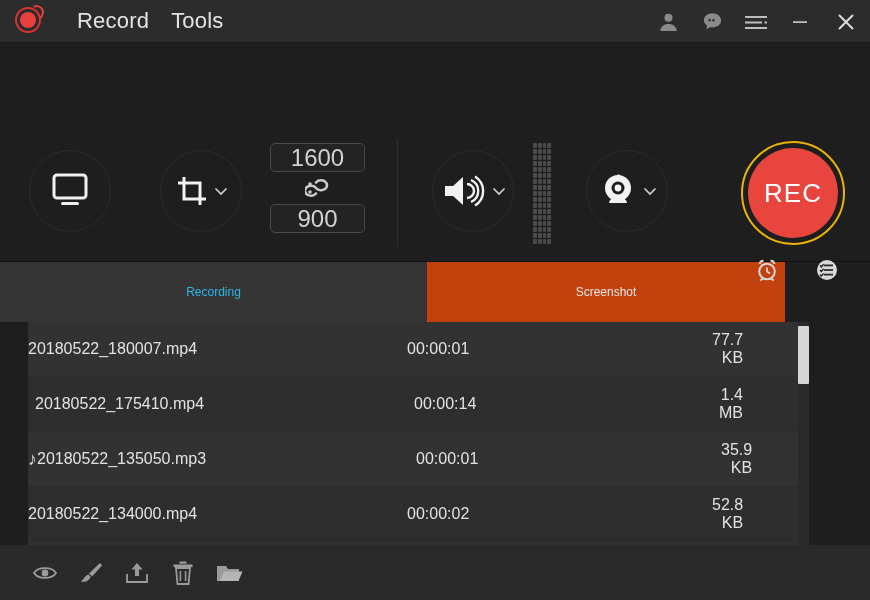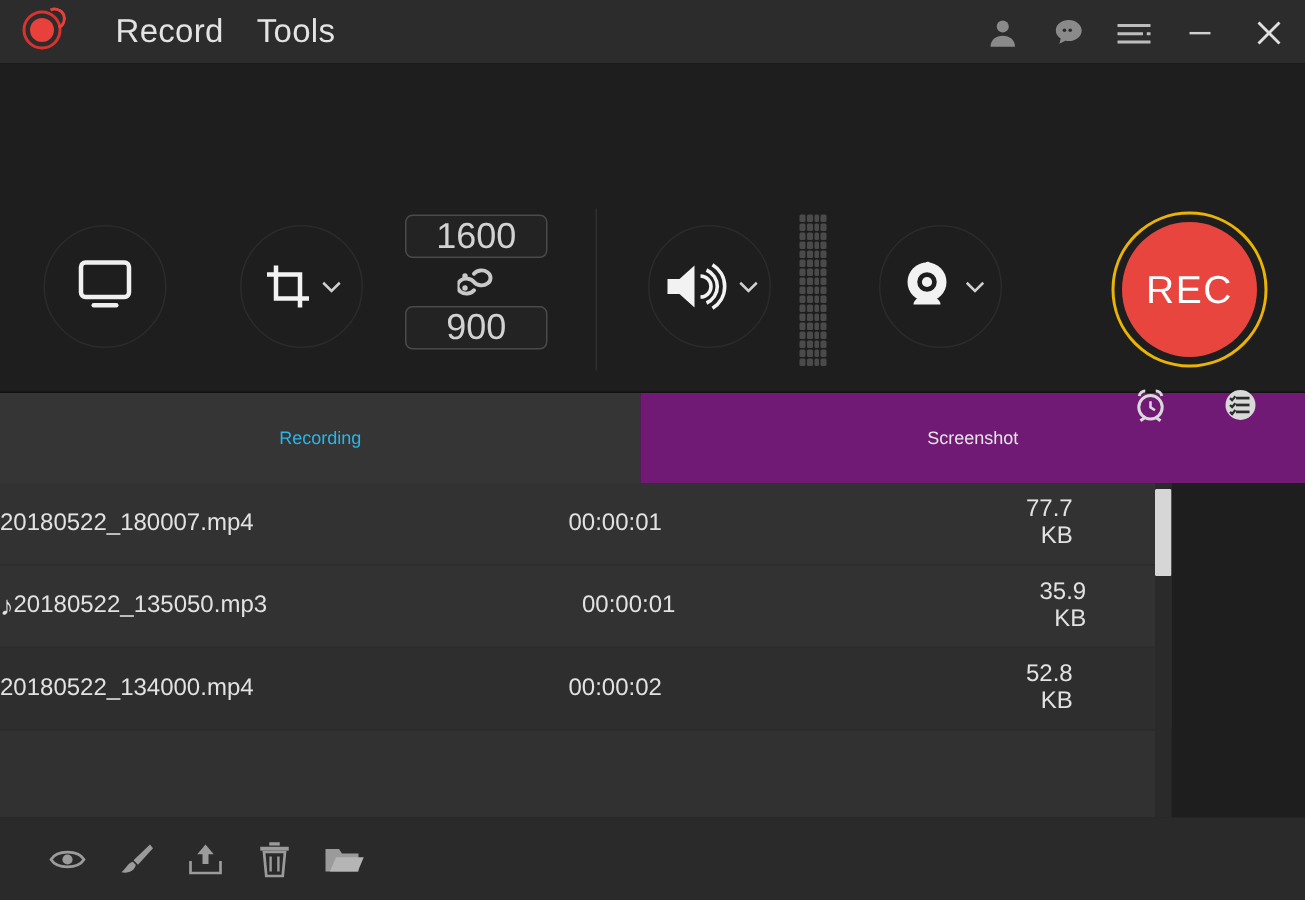--- a/index.html
+++ b/index.html
@@ -93,24 +93,24 @@
   .small-icons { position: absolute; left: 752px; top: 212px; width: 90px; display: flex; justify-content: space-between; }
   .sm-ico { width: 30px; height: 30px; display:flex; align-items:center; justify-content:center; cursor: default; }
 
   
   .tabs { display: flex; height: 60px; width: 100%; }
   .tab {
     display: flex; align-items: center; justify-content: center;
     font-size: 12px; cursor: default;
   }
   .tab.active { width: 427px; background: #353535; color: #29b6e8; }
-  .tab.inactive { width: 443px; background: #701a75; color: #e6e6e6; }
+  .tab.inactive { width: 358px; background: #c2410c; color: #e6e6e6; }
 
   
-  .list { width: 781px; height: 223px; position: relative; overflow: hidden; background: #313131; }
+  .list { width: 781px; height: 223px; position: relative; overflow: hidden; background: #313131; margin-left: 28px; }
   .row {
     height: 55px; display: flex; align-items: center;
     color: #e2e2e2; font-size: 16px;
     border-bottom: 1px solid #2c2c2c;
     cursor: default;
   }
   .row.even { background: #323232; }
   .row.odd  { background: #2e2e2e; }
   .cell-icon { width: 52px; display: flex; align-items: center; justify-content: center; color: #e0e0e0; font-size: 18px; }
   .cell-name { flex: none; width: 379px; }
@@ -340,20 +340,26 @@
     <div class="tab inactive">Screenshot</div>
   </div>
 
   <div class="list" id="filelist">
     <div class="row even">
         <div class="cell-icon"></div>
         <div class="cell-name">20180522_180007.mp4</div>
         <div class="cell-dur">00:00:01</div>
         <div class="cell-size">77.7 KB</div>
       </div>
+      <div class="row odd">
+        <div class="cell-icon"></div>
+        <div class="cell-name">20180522_175410.mp4</div>
+        <div class="cell-dur">00:00:14</div>
+        <div class="cell-size">1.4 MB</div>
+      </div>
       <div class="row even">
         <div class="cell-icon">♪</div>
         <div class="cell-name">20180522_135050.mp3</div>
         <div class="cell-dur">00:00:01</div>
         <div class="cell-size">35.9 KB</div>
       </div>
       <div class="row odd">
         <div class="cell-icon"></div>
         <div class="cell-name">20180522_134000.mp4</div>
         <div class="cell-dur">00:00:02</div>

